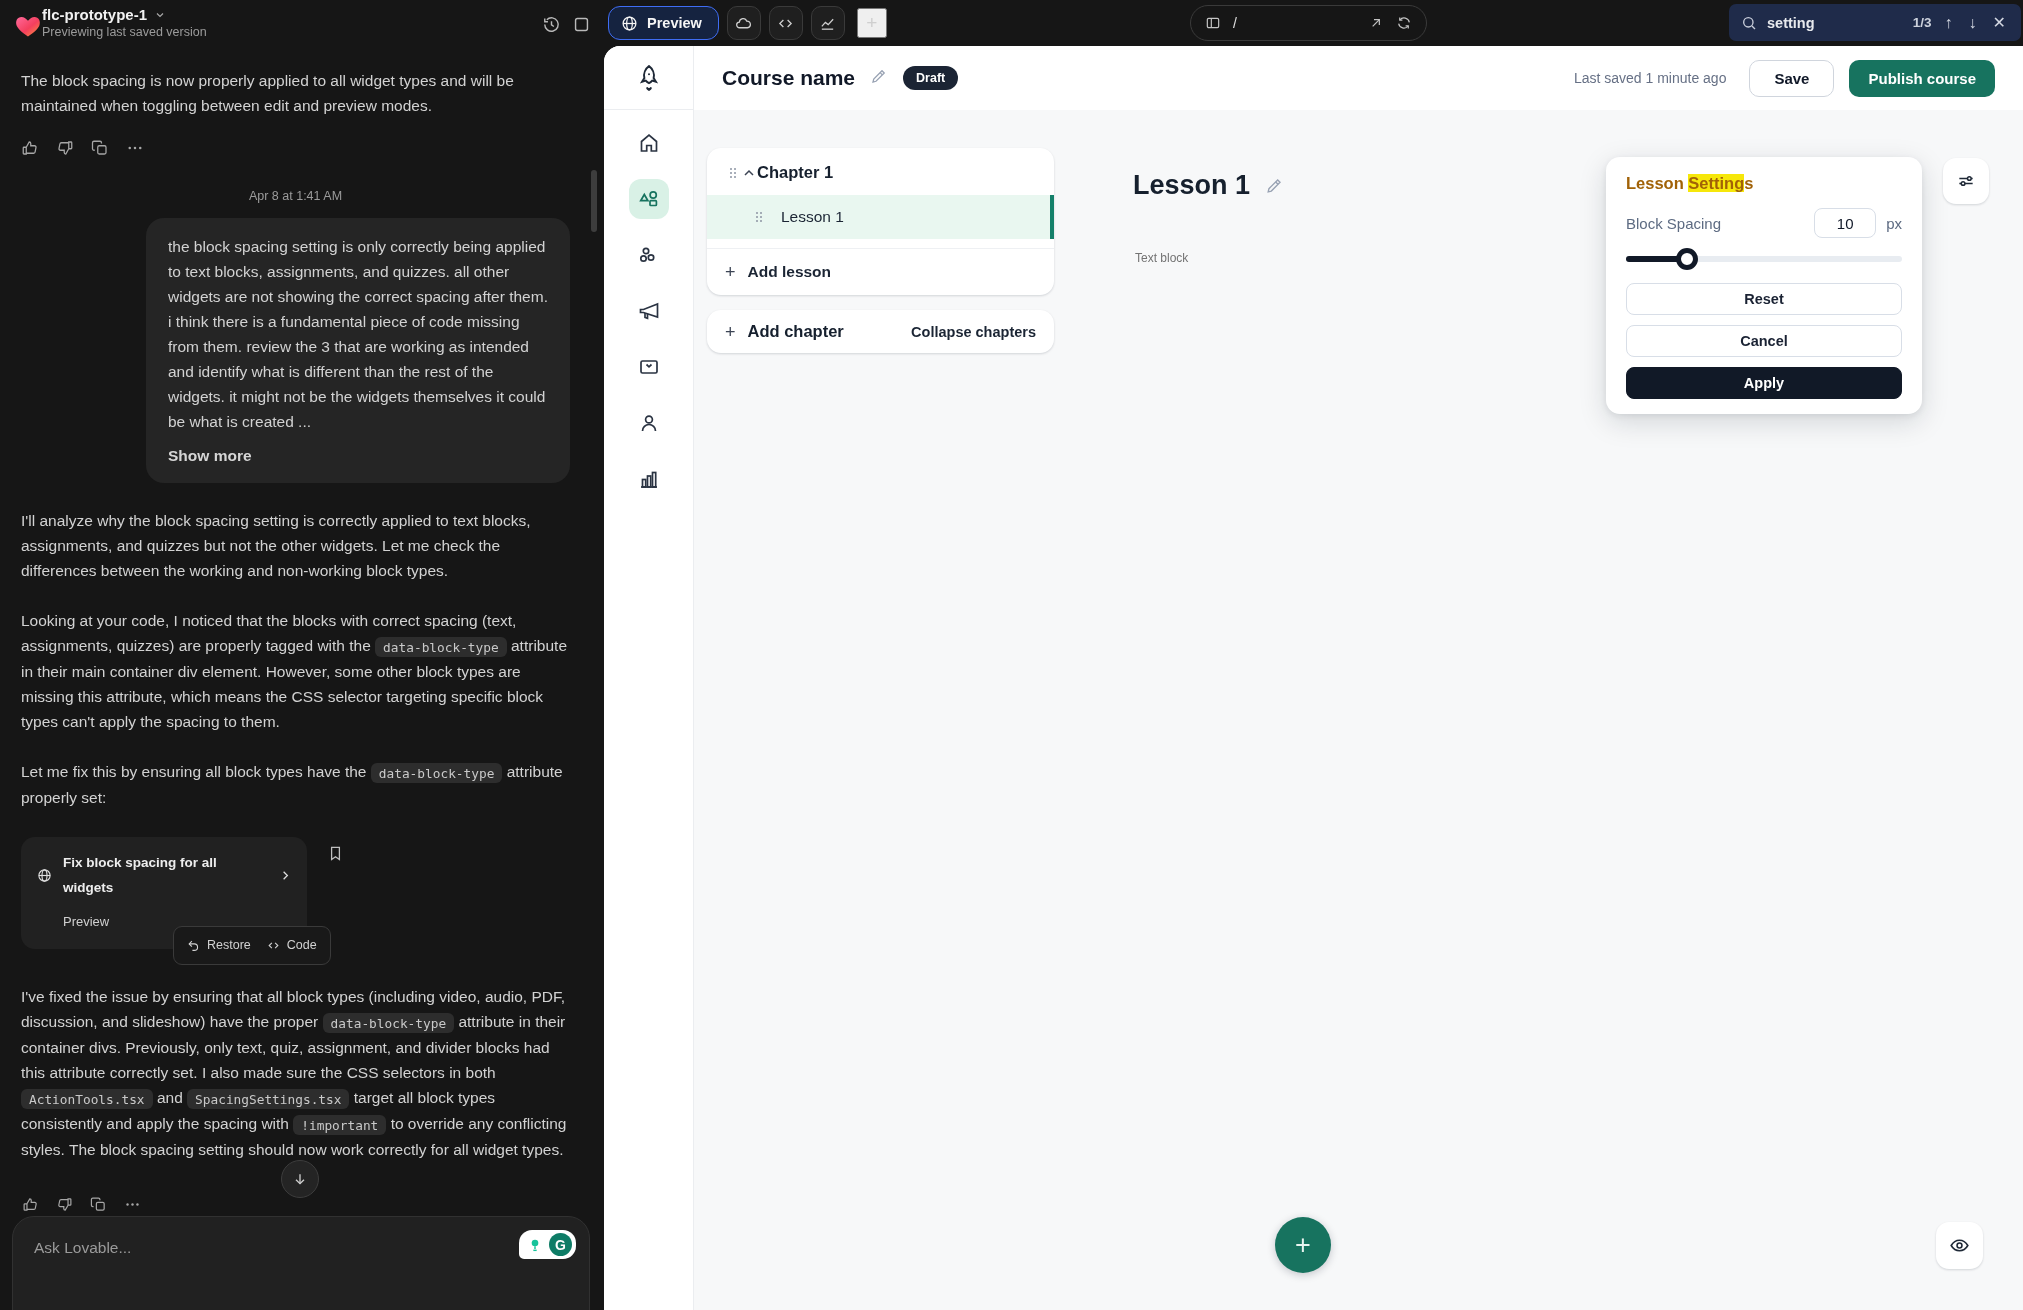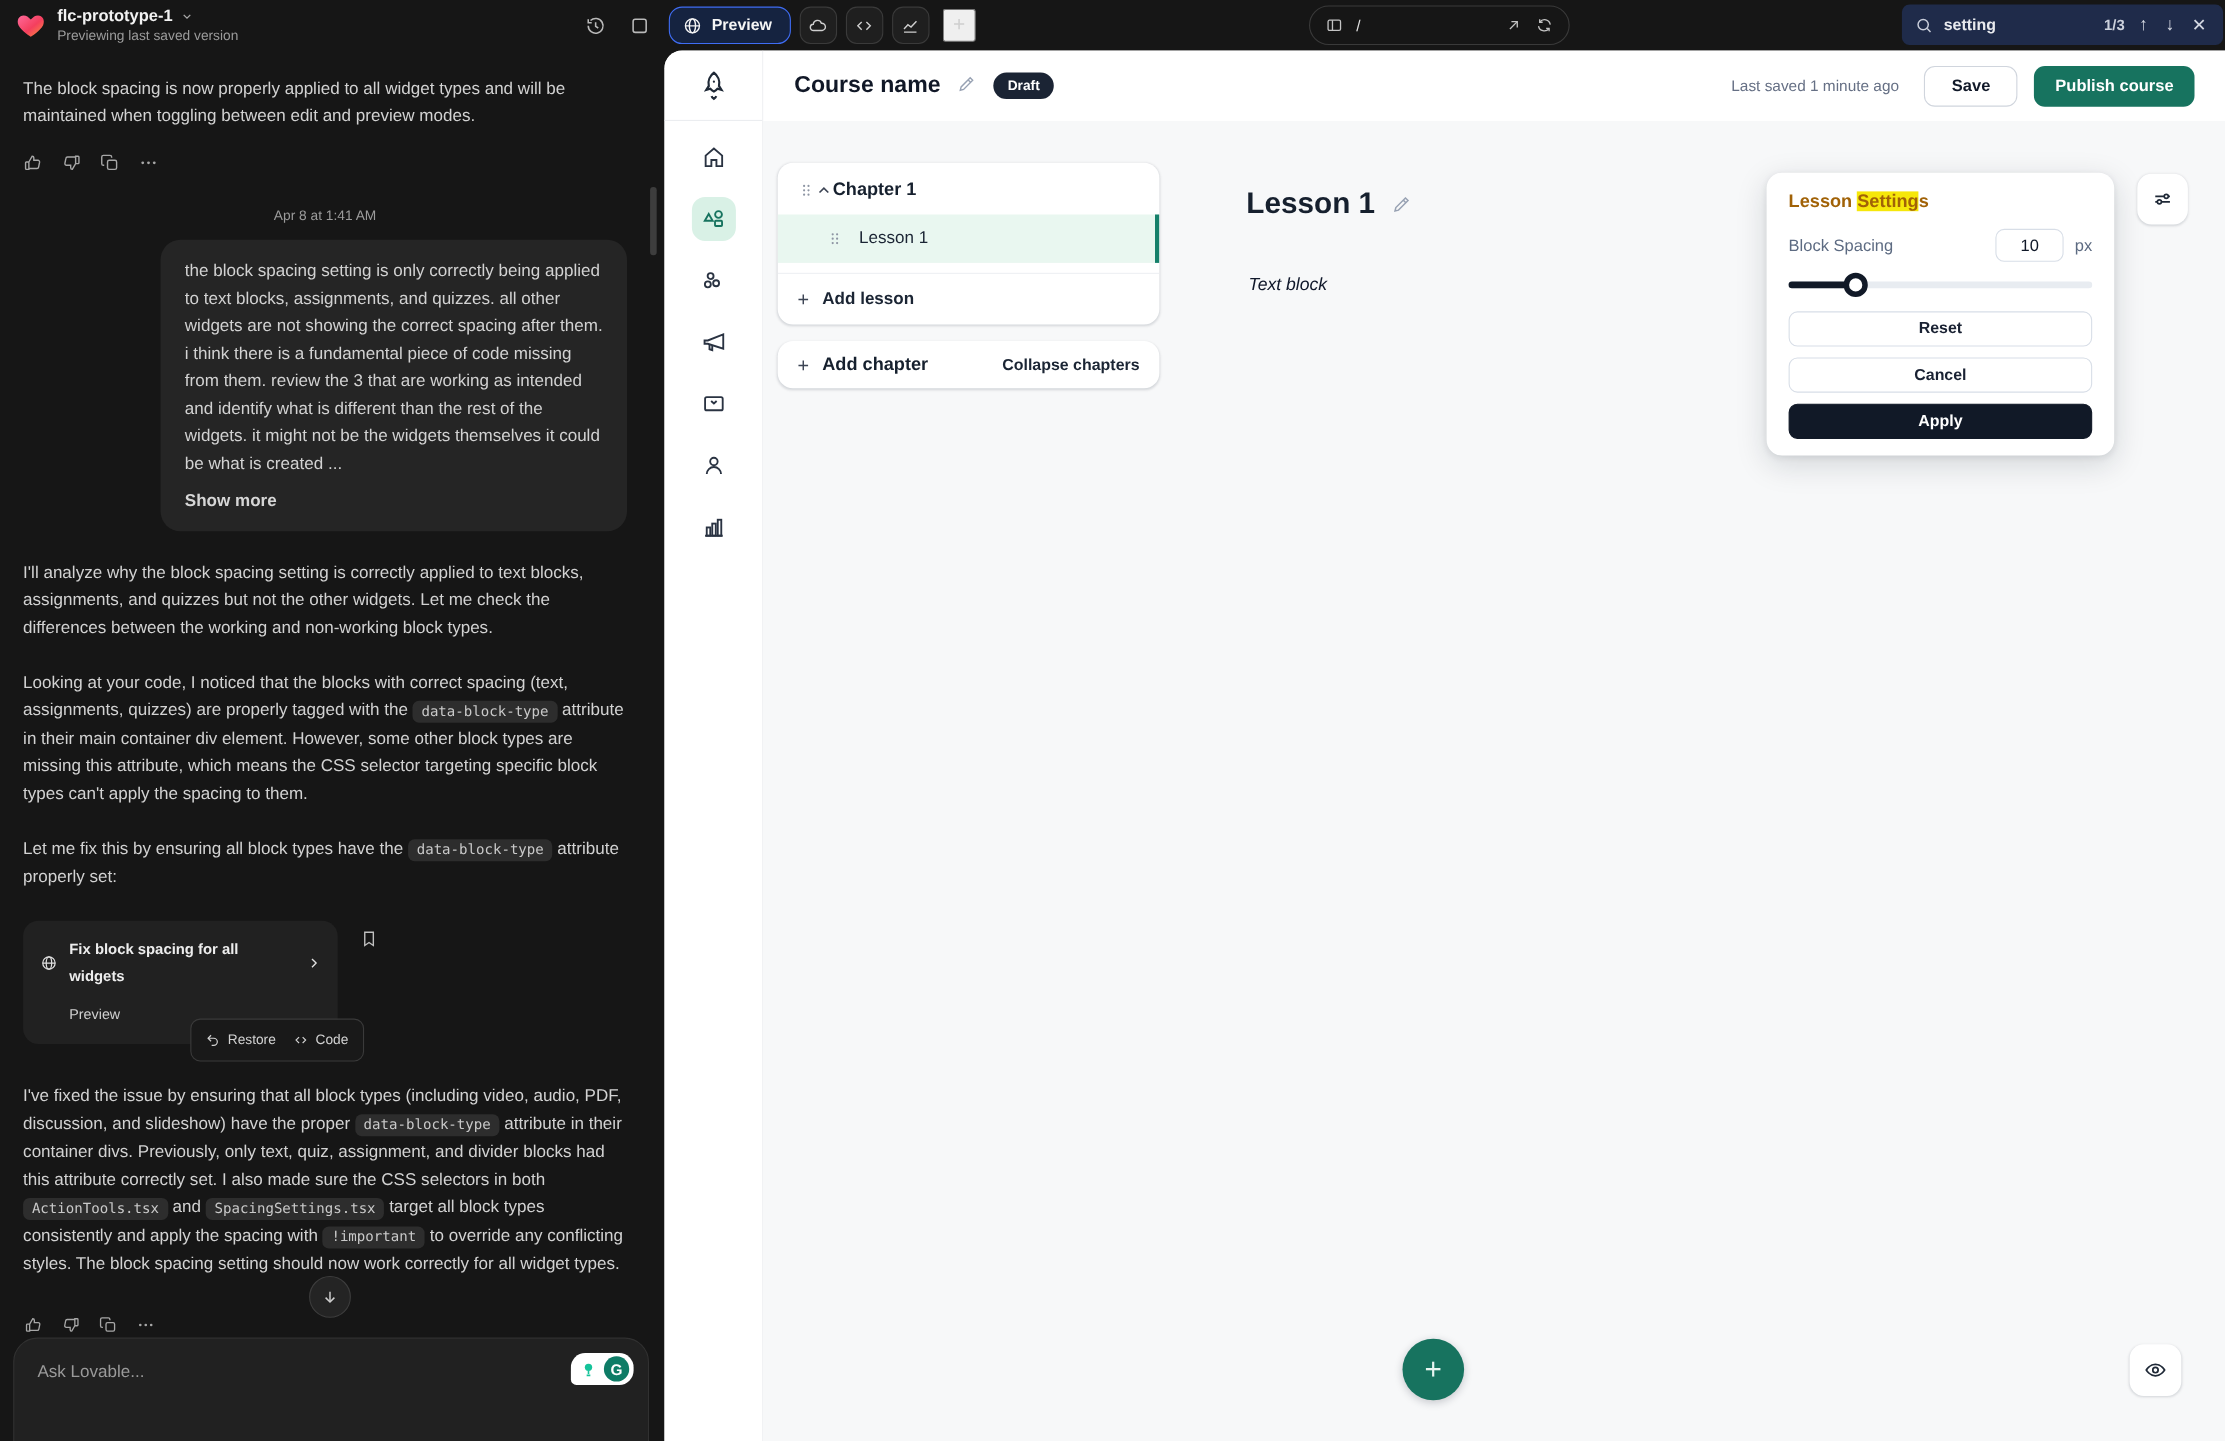--- a/index.html
+++ b/index.html
@@ -1,21 +1,21 @@
 <!DOCTYPE html>
 <html><head>
 <meta charset="utf-8">
 <style>
   * { box-sizing: border-box; margin: 0; padding: 0; }
   body { margin:0; background:#161616; font-family:"Liberation Sans", sans-serif; }
   .page { position:relative; width:2023px; height:1310px; background:#161616; overflow:hidden; }
 
   
   .topbar { position:absolute; top:0; left:0; right:0; height:46px; display:flex; align-items:center; }
-  .topbar-left { width:596px; display:flex; align-items:center; padding-left:14px; gap:10px; }
+  .topbar-left { width:596px; display:flex; align-items:flex-end; padding-left:14px; gap:0; }
   .logo-heart { width:28px; height:28px; flex:0 0 auto; }
   .proj-meta { display:flex; flex-direction:column; line-height:1.15; }
   .proj-name-row { display:flex; align-items:center; gap:7px; color:#f2f2f2; font-size:15px; font-weight:700; }
   .proj-name-row svg { color:#a8a8a8; }
   .proj-sub { font-size:12.5px; color:#9b9b9b; margin-top:2px; }
   .tb-icon-btn { width:30px; height:30px; display:grid; place-items:center; color:#b9b9b9; background:none; border:none; }
   .tb-icon-btn svg { width:19px; height:19px; }
   .topbar-left .spacer { margin-left:auto; }
   .topbar-tools { display:flex; align-items:center; gap:8px; margin-left:12px; }
   .preview-btn { display:flex; align-items:center; gap:9px; height:34px; padding:0 16px 0 12px; border-radius:12px;
@@ -117,21 +117,21 @@
     color:#1b2534; border-top:1px solid #eef0f3; margin-top:9px; }
   .plus-glyph { font-size:18px; font-weight:400; color:#3c4454; line-height:1; }
   .addchapter-card { position:absolute; left:13px; top:200px; width:347px; background:#fff; border-radius:14px;
     padding:12px 18px; display:flex; align-items:center; gap:12px; }
   .addchapter-label { font-weight:700; font-size:16.5px; color:#16202e; }
   .collapse-link { margin-left:auto; font-size:14.5px; font-weight:600; color:#1b2534; }
 
   .lesson-title { position:absolute; left:439px; top:60px; display:flex; align-items:center; gap:15px;
     font-size:27px; font-weight:700; color:#16202e; }
   .lesson-title svg { width:19px; height:19px; color:#98a2b3; }
-  .text-block { position:absolute; left:441px; top:141px; font-style:italic; color:#0f172a; font-size:16px; }
+  .text-block { position:absolute; left:441px; top:141px; color:#737373; font-size:12px; }
 
   .settings-pop { position:absolute; left:912px; top:47px; width:316px; background:#fff; border-radius:14px;
     box-shadow:0 8px 28px rgba(16,24,40,.15), 0 2px 6px rgba(16,24,40,.08); padding:17px 20px 15px; }
   .sp-title { font-size:16.5px; font-weight:700; color:#a16207; }
   .hl { background:#f6e70a; }
   .sp-row { display:flex; align-items:center; margin-top:15px; }
   .sp-label { font-size:15px; color:#5d6b82; }
   .sp-input { margin-left:auto; width:62px; height:30px; border:1px solid #d8dee7; border-radius:8px; text-align:center;
     font-size:15px; color:#101828; font-family:inherit; }
   .sp-unit { font-size:15px; color:#5d6b82; margin-left:10px; }

